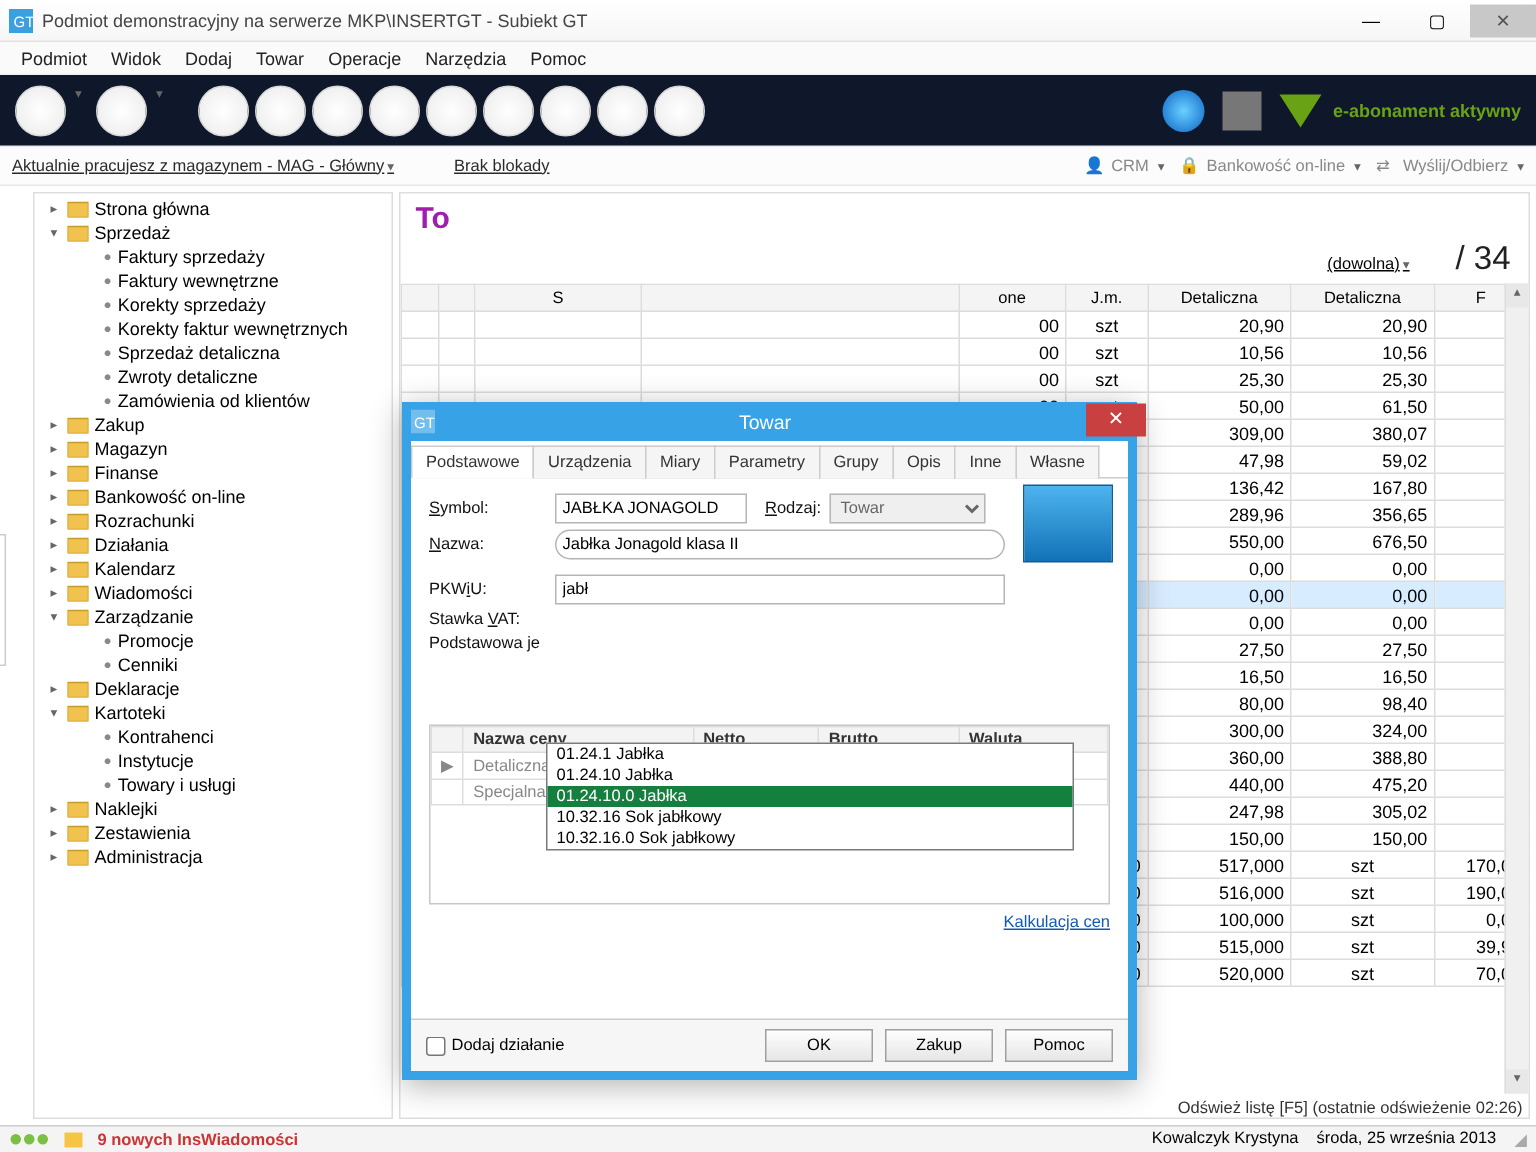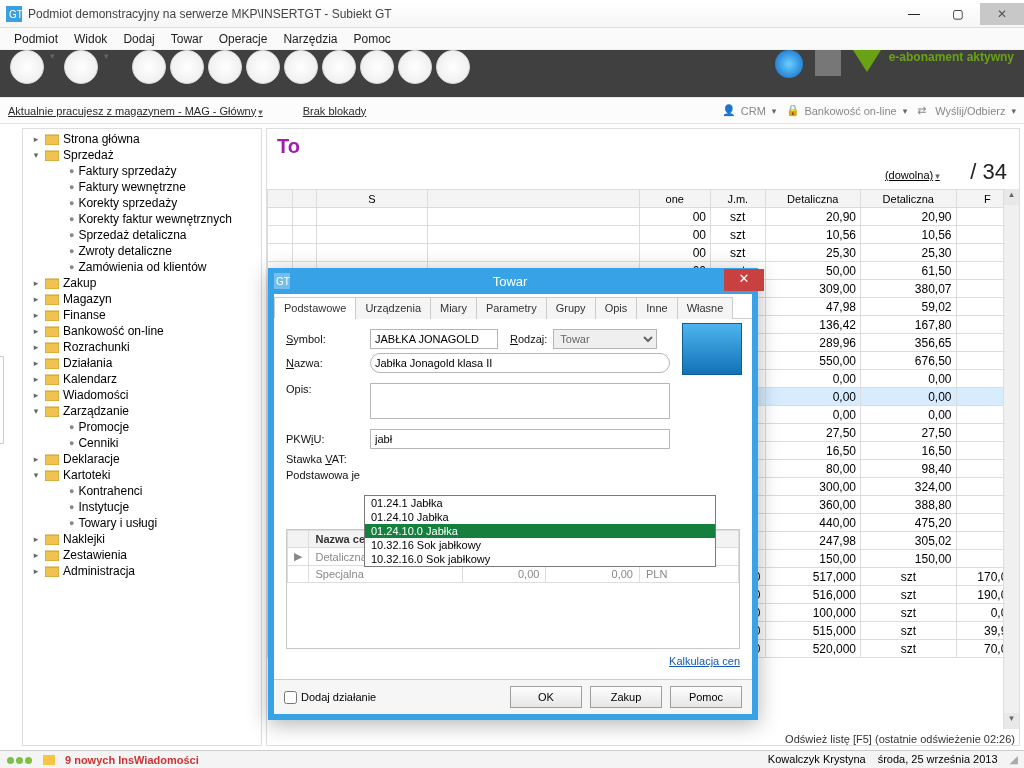--- a/index.html
+++ b/index.html
@@ -9,21 +9,21 @@
 .titlebar { height: 28px; background: linear-gradient(#fff,#f6f6f6); display:flex; align-items:center; justify-content:space-between; border-bottom:1px solid #e0e0e0; }
 .titlebar .app-icon { width:16px; height:16px; margin:0 6px; display:inline-block; }
 .titlebar .title { flex:1; text-align:left; font-size:12px; color:#444; }
 .winbtns { display:flex; }
 .winbtn { width:44px; height:22px; display:flex; align-items:center; justify-content:center; font-size:12px; }
 .winbtn.close { background:#c8c8c8; color:#555; }
 
 .menubar { height:22px; display:flex; gap:4px; align-items:center; padding:0 8px; font-size:12px; color:#222; background:#fafafa; border-bottom:1px solid #f0f0f0; }
 .menubar span { padding:2px 6px; }
 
-.toolbar { height:48px; background:#404040; border-bottom:1px solid #e8e8e8; display:flex; align-items:flex-start; padding:0 10px; gap:4px; }
+.toolbar { height:48px; background:#0f172a; border-bottom:1px solid #e8e8e8; display:flex; align-items:center; padding:0 10px; gap:4px; }
 .tbtn { width:34px; height:34px; border-radius:17px; background:radial-gradient(#fff,#eaeaea); border:1px solid #d8d8d8; }
 .tbtn.sm { width:12px; height:34px; border:none; background:none; color:#888; font-size:10px;}
 .spacer { flex:1; }
 .eab { color:#6aa215; font-weight:bold; font-size:12px; }
 .globe { width:28px;height:28px;border-radius:14px;background:radial-gradient(#6bd0ff,#0a63c7); margin:0 4px; }
 .cube { width:26px;height:26px;background:#777; margin:0 4px; }
 .shield { width:0;height:0;border-left:14px solid transparent;border-right:14px solid transparent;border-top:22px solid #6aa215; margin:0 4px; }
 
 .infobar { height:26px; display:flex; align-items:center; font-size:11px; background:#fcfcfc; border-bottom:1px solid #e6e6e6; padding:0 8px; gap:40px;}
 .infobar a { color:#2a2a2a; text-decoration:underline;}
@@ -677,24 +677,20 @@
       <div class="field-row">
         <label><u>S</u>ymbol:</label>
         <input type="text" style="width: 128px;" value="JABŁKA JONAGOLD">
         <label style="width:auto;margin-left:6px"><u>R</u>odzaj:</label>
         <select style="width:104px"><option>Towar</option></select>
       </div>
       <div class="field-row">
         <label><u>N</u>azwa:</label>
         <input type="text" style="width: 300px; border-radius: 10px;" value="Jabłka Jonagold klasa II">
       </div>
-      <div class="field-row" style="align-items:flex-start;margin-top:10px;">
-        <label>Opis:</label>
-        <input type="text" style="width: 300px; height: 36px;">
-      </div>
       <div class="field-row" style="margin-top:10px;">
         <label>PKW<u>i</u>U:</label>
         <input type="text" class="dd-input" style="width: 300px;" value="jabł">
       </div>
       <div class="field-row">
         <label style="width:90px">Stawka <u>V</u>AT:</label>
       </div>
       <div class="field-row">
         <label style="width:90px">Podstawowa je</label>
       </div>

